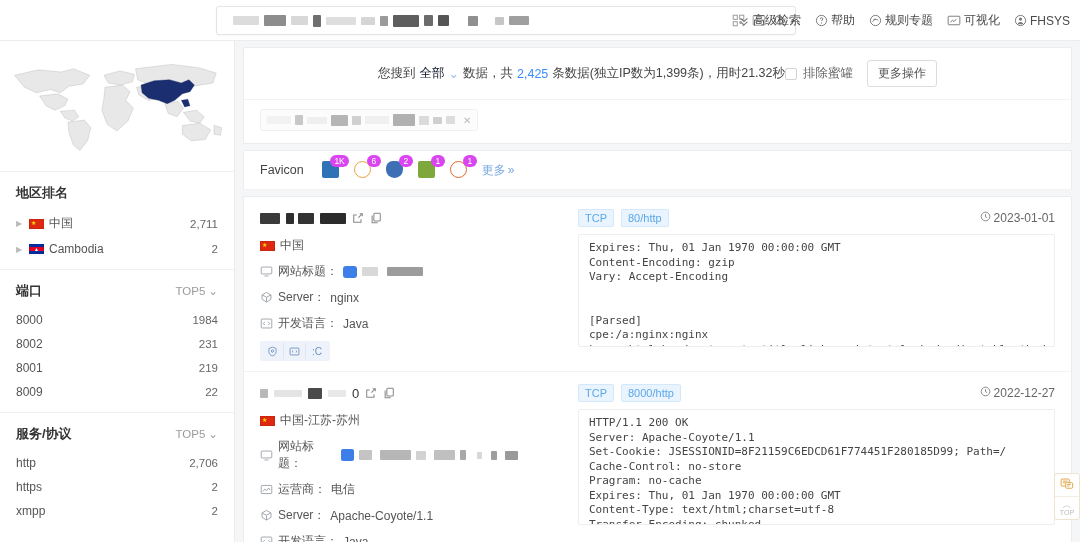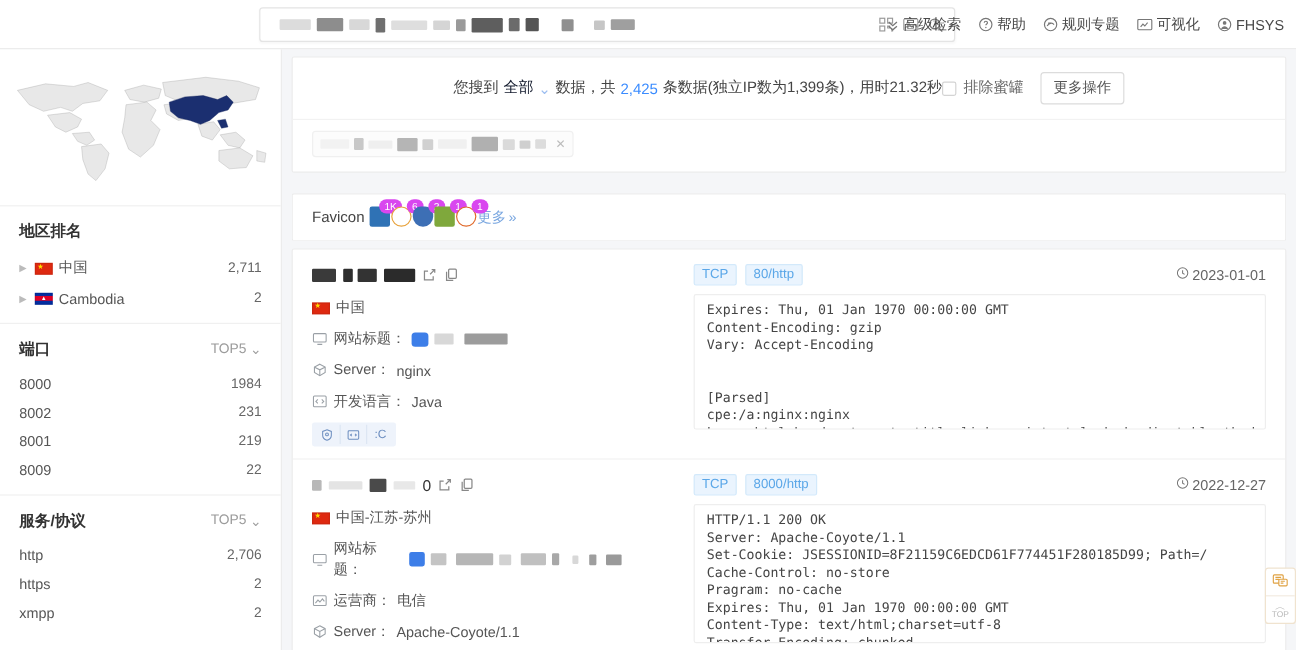--- a/index.html
+++ b/index.html
@@ -91,21 +91,21 @@
 
   .filter-row { padding: 9px 16px 12px; }
   .filter-chip {
     display: inline-flex; align-items: center; gap: 4px;
     border: 1px solid #f0f0f0; border-radius: 3px; background: #fcfcfc;
     padding: 3px 6px; height: 22px;
   }
   .chip-x { color: #bbb; font-size: 10px; margin-left: 4px; cursor: pointer; }
 
   .favicon-row {
-    margin-top: 17px; padding: 10px 16px; display: flex; align-items: center; 
+    margin-top: 6px; padding: 10px 16px; display: flex; align-items: center; gap: 14px;
     border-bottom: 1px solid #f2f2f2;
   }
   .fav-label { font-size: 12.5px; color: #444; margin-right: 4px; }
   .fav-item { position: relative; width: 18px; height: 18px; cursor: pointer; }
   .fav-ico { width: 17px; height: 17px; border-radius: 2px; display: block; }
   .fav-badge {
     position: absolute; right: -9px; top: -6px;
     background: #d946ef; color: #fff; font-size: 8.5px;
     border-radius: 8px; padding: 1px 4px; line-height: 10px;
     filter: blur(0.4px); min-width: 14px; text-align: center;

